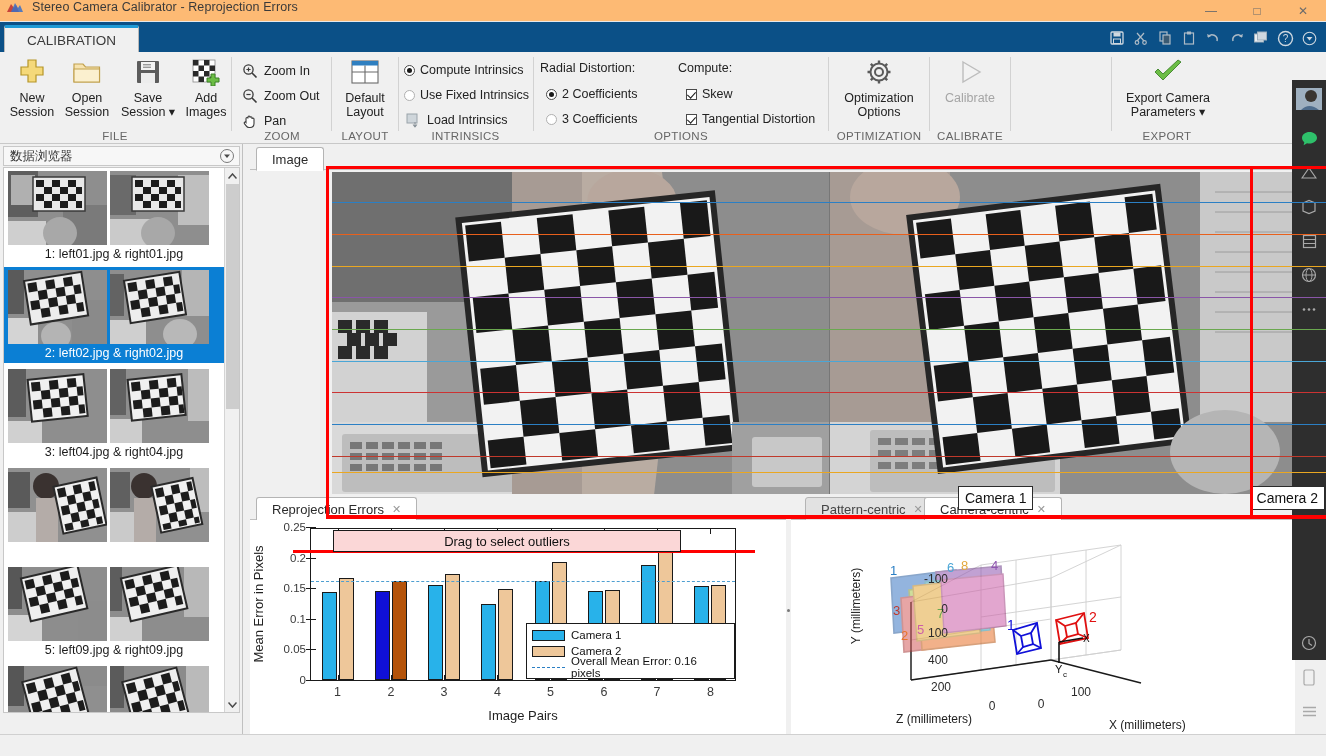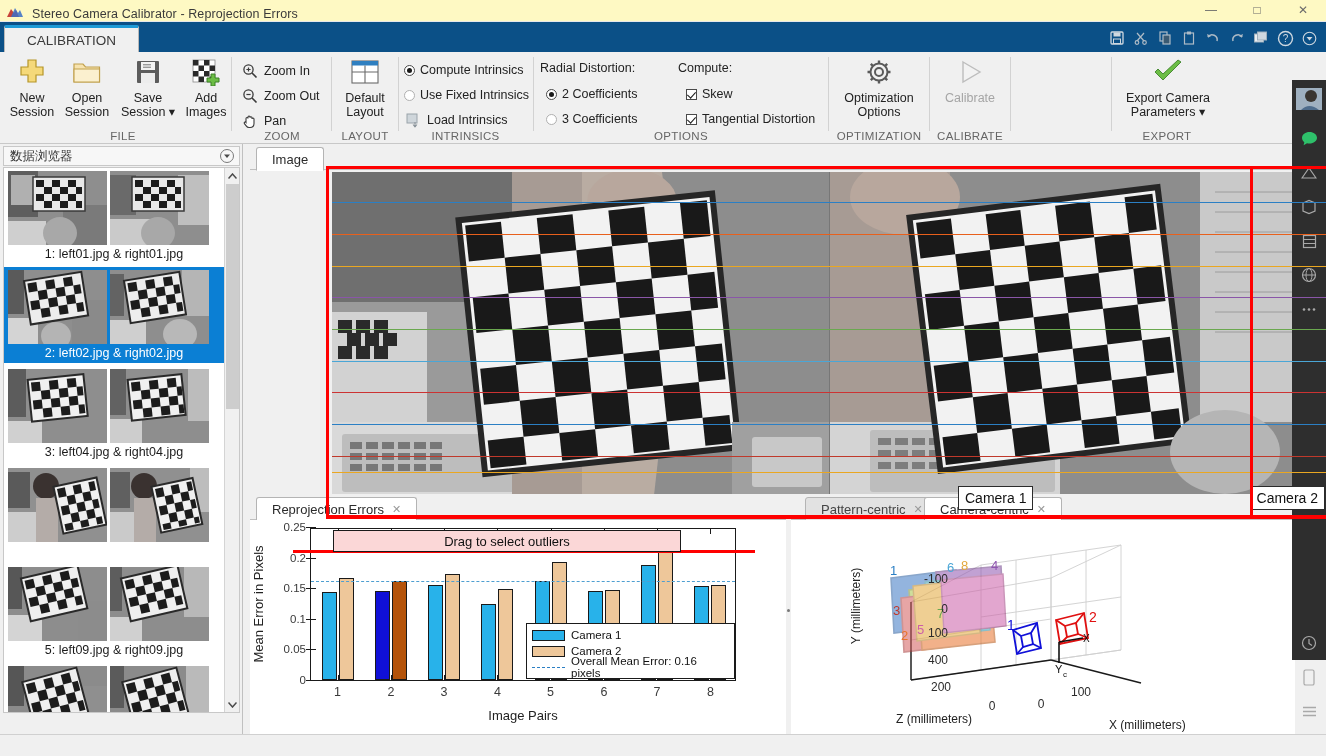--- a/index.html
+++ b/index.html
@@ -12,22 +12,22 @@
   }
   #app {
     position: relative;
     width: 1326px; height: 756px;
     background: #f0f0f0;
   }
 
   
   .titlebar {
     position: absolute; top: 0; left: 0; width: 1326px; height: 22px;
-    background: #fef9c3;
-    display: flex; align-items: flex-end;
+    background: #fdba74;
+    display: flex; align-items: flex-start;
     border-bottom: 1px solid #e8e8e8;
   }
   .titlebar .tb-icon { width: 22px; height: 16px; margin-left: 6px; position: relative; }
   .titlebar .tb-title {
     font-size: 12.5px; color: #3a3a3a; margin-left: 4px; letter-spacing: .1px;
   }
   .win-btns { margin-left: auto; display: flex; height: 22px; }
   .win-btn {
     width: 46px; height: 22px; display: flex; align-items: center; justify-content: center;
     color: #6b6b6b; font-size: 12px;
@@ -358,21 +358,21 @@
               <rect x="3" y="3" width="22" height="22" rx="1" fill="#5c5c5c"></rect>
               <rect x="7" y="4" width="14" height="8" fill="#f2f2f2"></rect>
               <rect x="9" y="6" width="8" height="1.4" fill="#9a9a9a"></rect>
               <rect x="9" y="8.6" width="8" height="1.4" fill="#9a9a9a"></rect>
               <rect x="7" y="15" width="14" height="10" fill="#ededed"></rect>
             </svg>
         </div>
         <div>Save</div>
         <div>Session ▾</div>
       </div>
-      <div class="rlabel" style="left:8px;width:230px;">FILE</div>
+      <div class="rlabel" style="left:0;width:230px;">FILE</div>
     </div>
     <div class="rsep" style="left:231px;"></div>
 
     <div class="rgroup" style="left:233px; width:98px;">
       <div class="smallbtn" style="left:8px; top:7px;">
         <span class="sicon">
           <svg width="16" height="16" viewBox="0 0 16 16">
               <circle cx="6.5" cy="6.5" r="4.6" fill="none" stroke="#3a3a3a" stroke-width="1.3"></circle>
               <path d="M10 10 L14.5 14.5" stroke="#3a3a3a" stroke-width="1.6"></path>
               <path d="M4.4 6.5 h4.2 M6.5 4.4 v4.2" stroke="#3a3a3a" stroke-width="1.2"></path>

